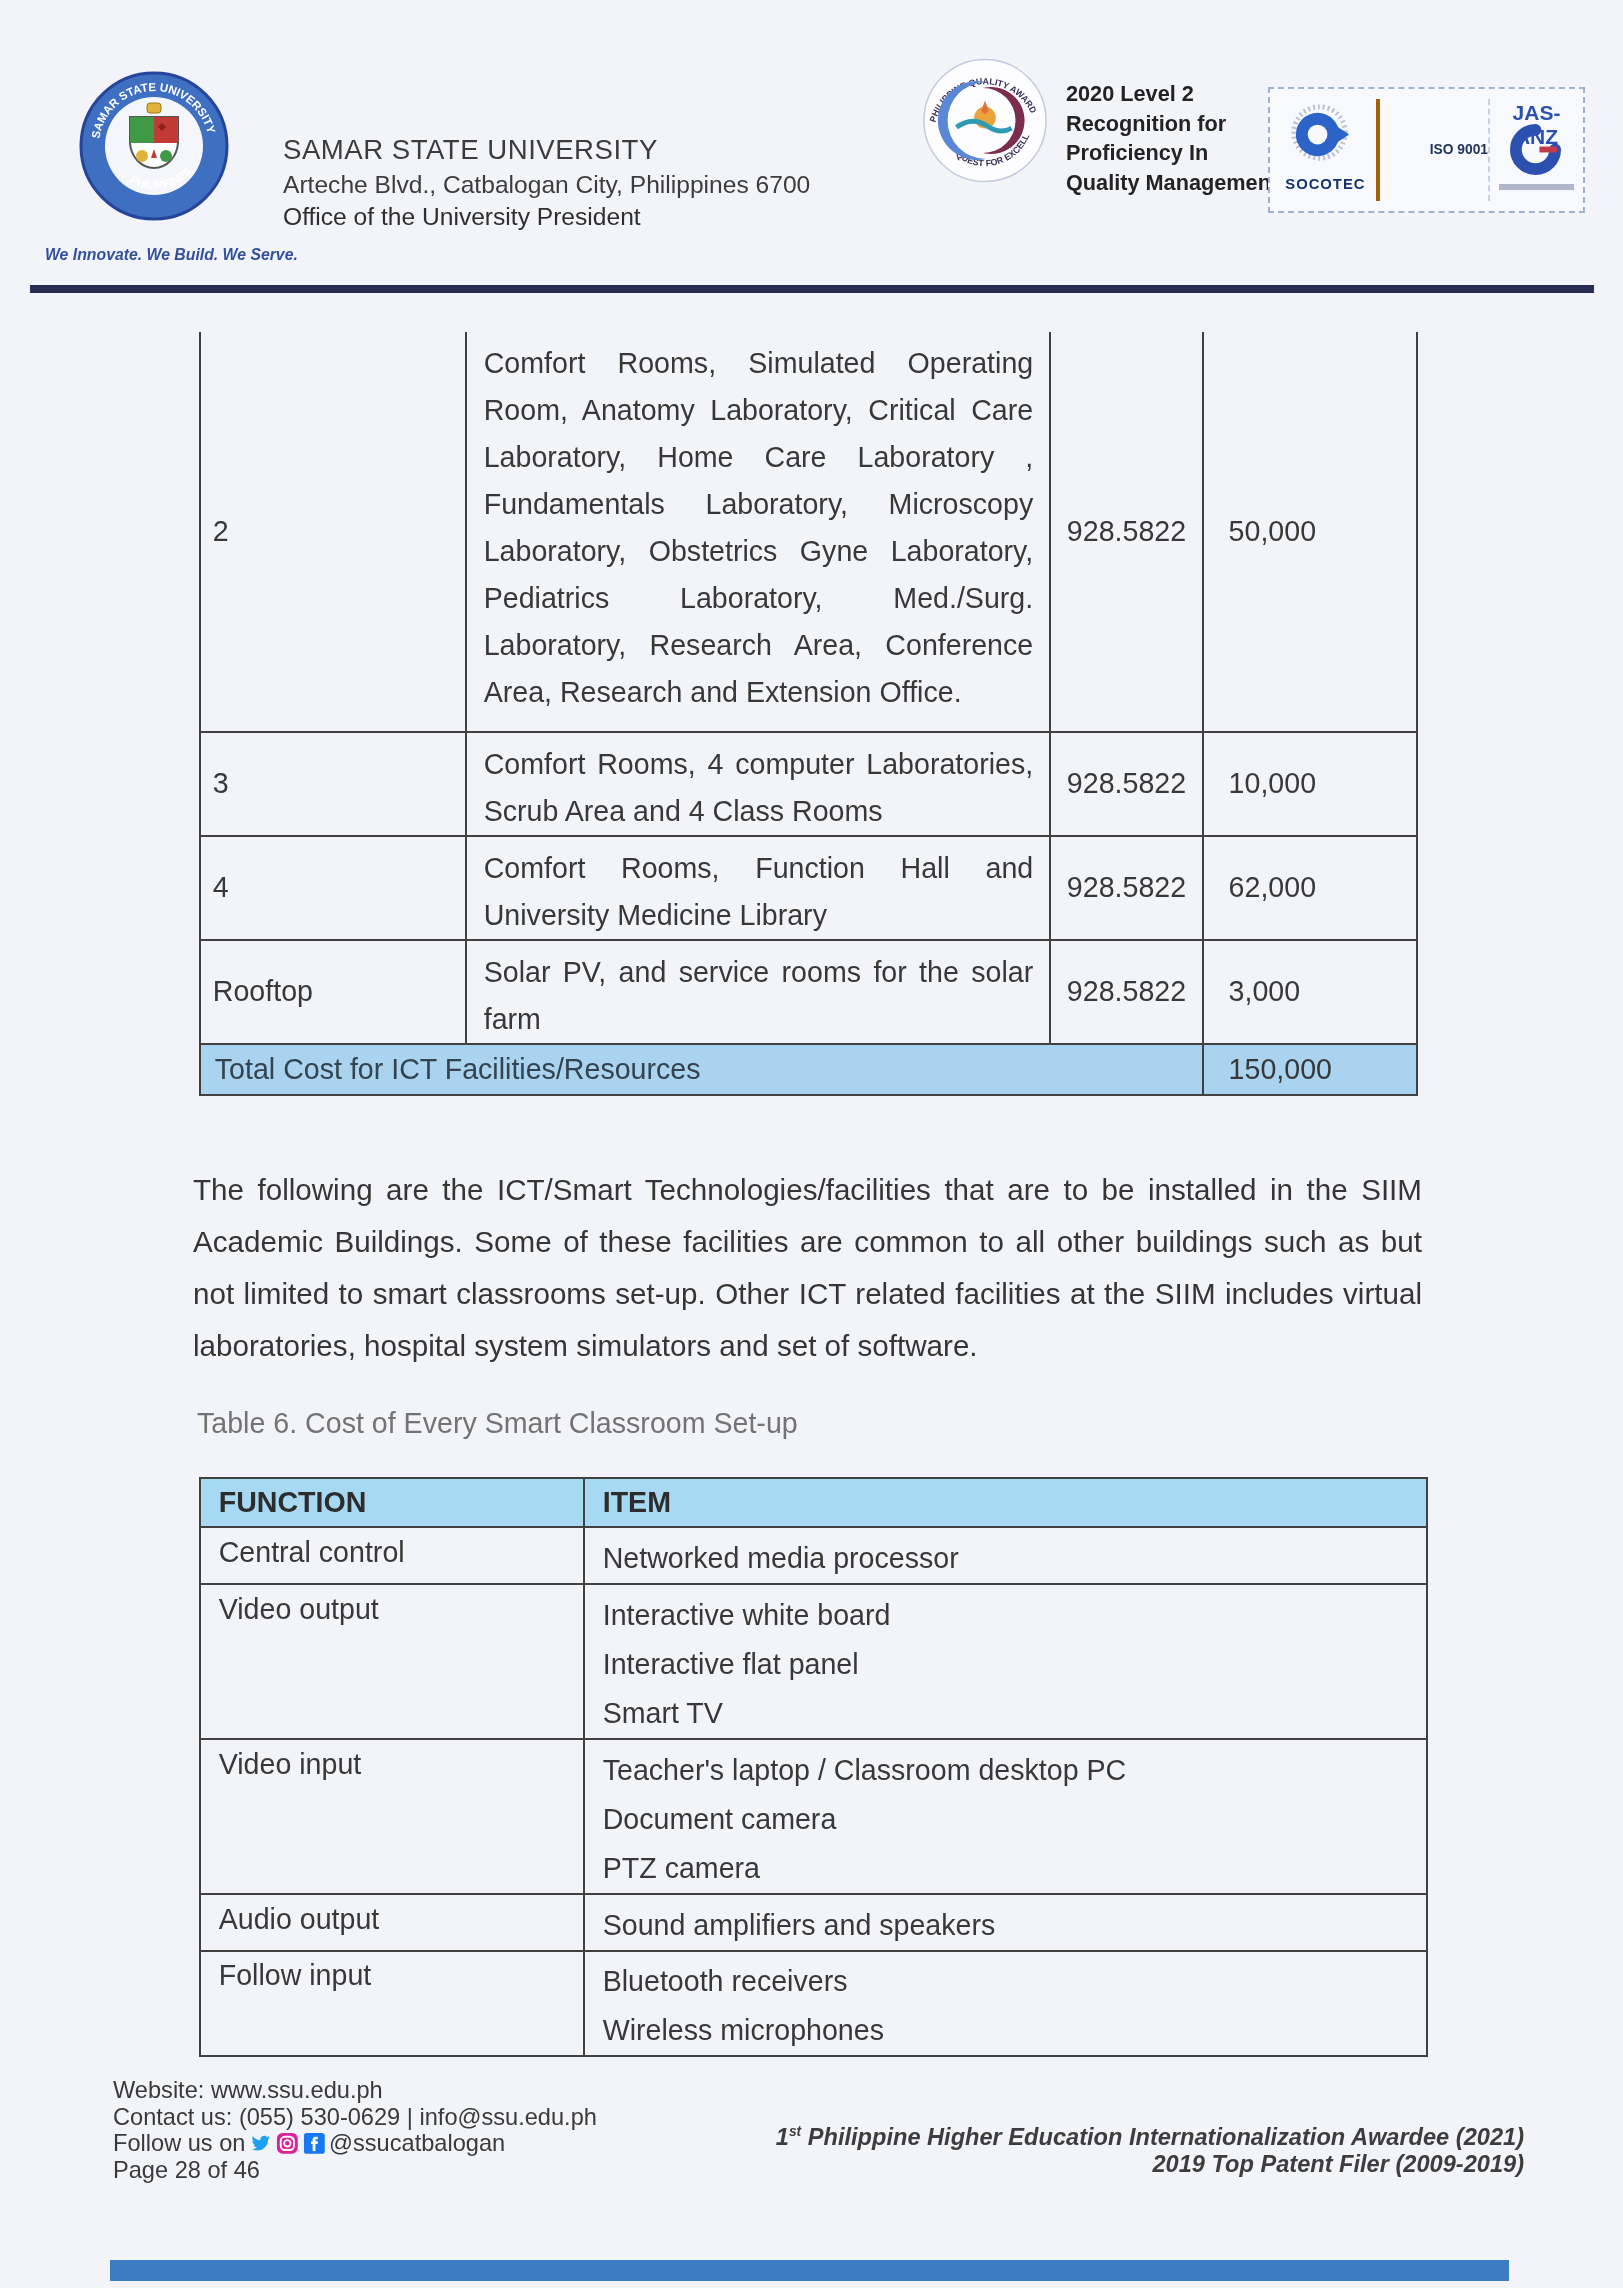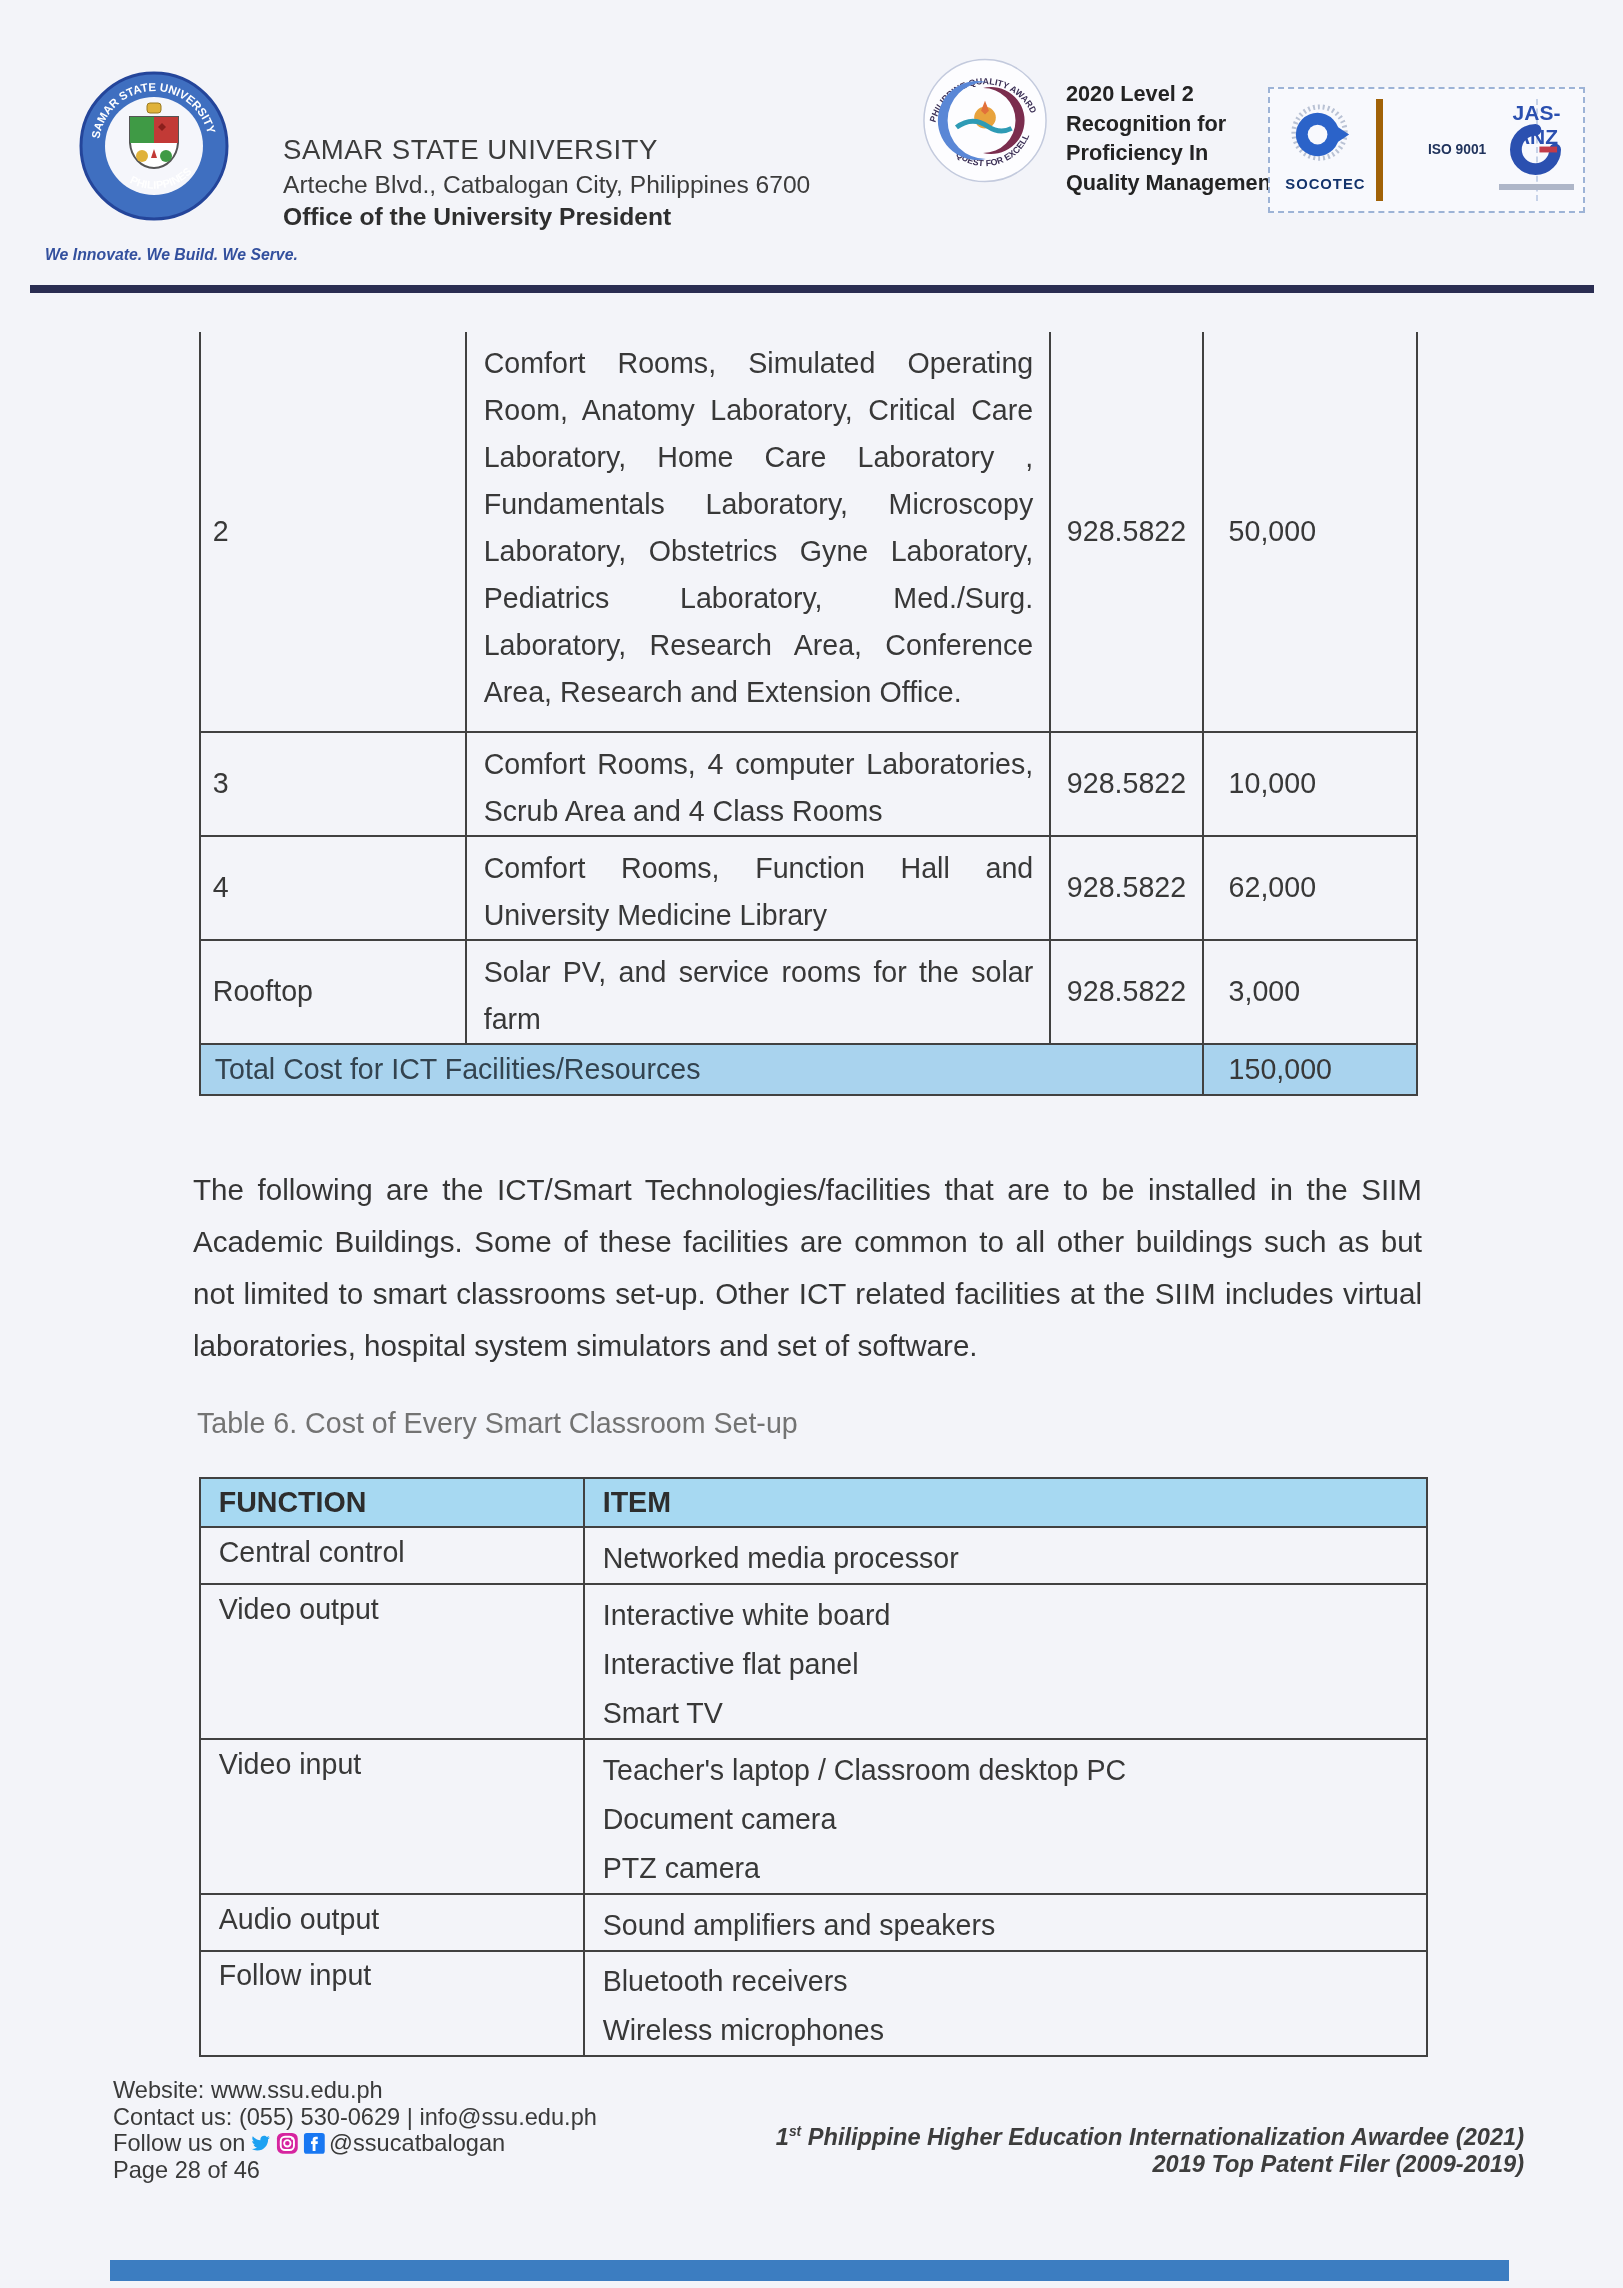--- a/index.html
+++ b/index.html
@@ -5,30 +5,30 @@
   html,body{margin:0;padding:0;background:#f3f4f9;}
   .page{position:relative;width:1623px;height:2288px;background:#f3f4f9;overflow:hidden;
         font-family:"Liberation Sans", sans-serif;color:#3a3a3a;}
   
   .seal{position:absolute;left:79px;top:71px;width:150px;height:150px;}
   .tagline{position:absolute;left:45px;top:246px;width:256px;font-size:15.8px;font-weight:bold;
            font-style:italic;color:#33509e;}
   .uni-block{position:absolute;left:283px;top:134px;line-height:1.18;}
   .uni-name{font-size:27.6px;color:#3c3c3c;letter-spacing:0.5px;}
   .uni-addr{font-size:24.6px;margin-top:3.9px;color:#3c3c3c;}
-  .uni-office{font-size:24.6px;margin-top:3px;font-weight:bold;color:#2e2e2e;}
+  .uni-office{font-size:24.6px;margin-top:3px;font-weight:normal;color:#2e2e2e;}
   .pqa-logo{position:absolute;left:921px;top:54px;width:128px;height:133px;}
   .pqa-text{position:absolute;left:1066px;top:79px;font-size:21.7px;font-weight:bold;color:#232323;line-height:29.6px;}
   .badge{position:absolute;left:1268px;top:87px;width:313px;height:122px;background:#f8f9fd;
          border:2px dashed #9db3d6;}
   .socotec-mark{position:absolute;left:13.8px;top:7.9px;width:77px;height:77px;}
   .socotec-label{position:absolute;left:7.9px;top:87px;width:95px;text-align:center;font-size:14.8px;
                  font-weight:bold;letter-spacing:1px;color:#13336b;}
-  .iso-wrap{position:absolute;left:106px;top:9.9px;width:108px;height:102px;border-left:7px solid #a16207;
-            border-right:2px dashed #c6d2e8;display:flex;align-items:center;justify-content:flex-start;padding-left:45px;}
+  .iso-wrap{position:absolute;left:106px;top:9.9px;width:108px;height:102px;border-left:4px solid #a16207;
+            border-right:2px dashed #c6d2e8;display:flex;align-items:center;justify-content:flex-end;}
   .iso-text{font-size:13.8px;font-weight:bold;color:#20335c;}
   .jas-label{position:absolute;left:225px;top:11.8px;width:83px;text-align:center;font-size:21px;
              font-weight:bold;color:#2b50b0;}
   .jas-mark{position:absolute;left:240px;top:35px;width:51px;height:51px;}
   .jas-tiny{position:absolute;left:229px;top:95px;width:75px;height:5.9px;background:#aeb6c8;}
   .top-rule{position:absolute;left:29.6px;top:285px;width:1564px;height:7.9px;background:#2a2d52;}
   
   table{border-collapse:collapse;table-layout:fixed;}
   .t1{position:absolute;left:199px;top:332px;width:1217px;}
   .t1 td{border:2px solid #414141;font-size:28.6px;color:#383838;overflow:hidden;}

